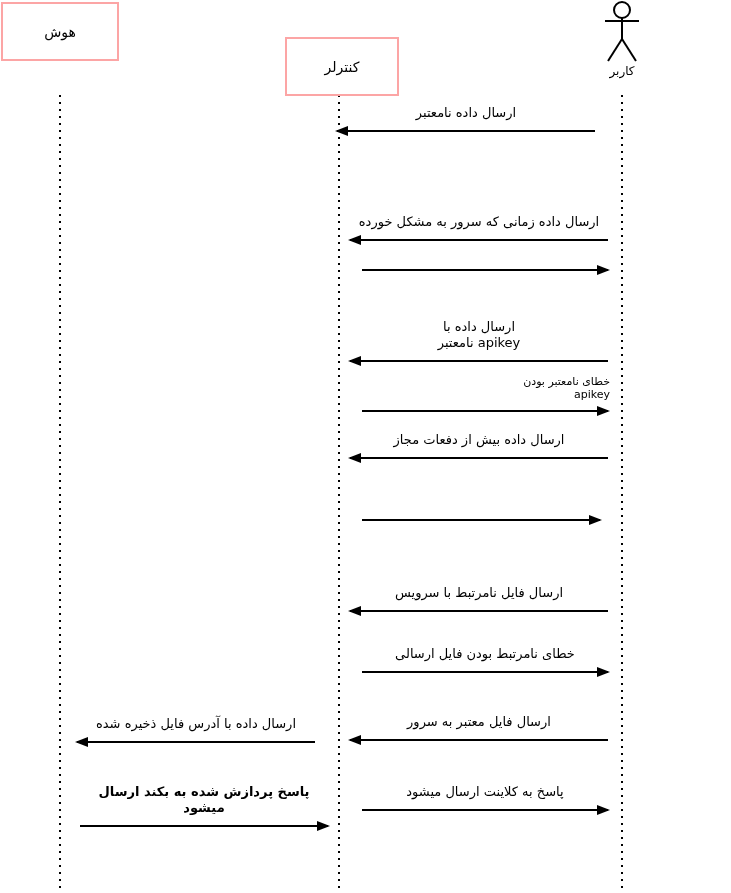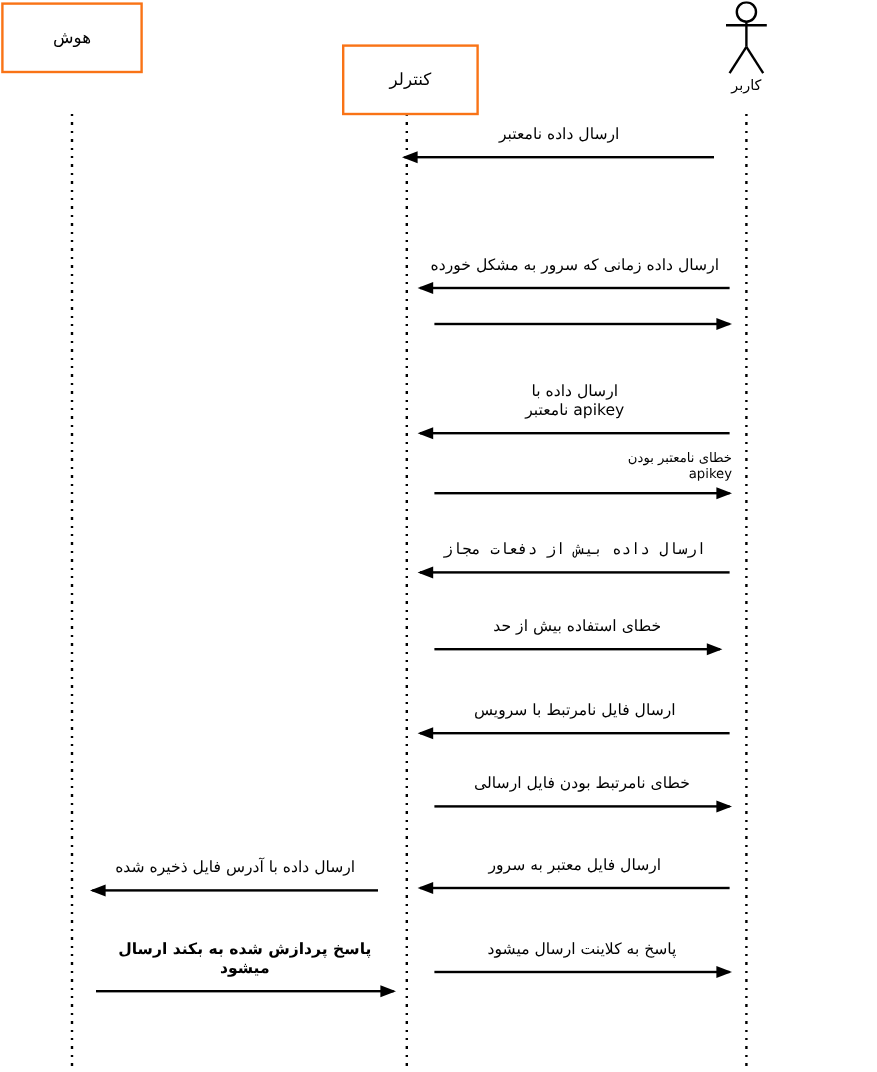--- a/index.html
+++ b/index.html
@@ -7,21 +7,21 @@
     position:relative;
     width:731px;height:893px;
     background:#ffffff;
     font-family:"DejaVu Sans",sans-serif;
     color:#000;
     overflow:hidden;
   }
   
   .pbox{
     position:absolute;top:2px;height:55px;
-    border:2px solid #f97316;background:#fff;
+    border:2px solid #fca5a5;background:#fff;
     display:flex;align-items:center;justify-content:center;
     font-size:14px;direction:rtl;
   }
   
   .lifeline{
     position:absolute;top:95px;height:796px;width:2px;
     background:repeating-linear-gradient(to bottom,#000 0 2px,transparent 2px 7px);
   }
   
   .actor{position:absolute;left:600px;top:1px;width:44px;height:62px;}
@@ -104,30 +104,29 @@
 
   <div class="msg small" style="left:360px;top:375px;width:250px;">
     <span class="lbl">خطای نامعتبر بودن
 apikey</span>
     <div class="arrow dir-right">
         <div class="shaft"></div>
         <div class="hd"></div>
       </div>
   </div>
 
-  <div class="msg" style="left:348px;top:451px;width:262px;font-family:Liberation Mono, monospace;">
+  <div class="msg" style="left:348px;top:432px;width:262px;">
     <span class="lbl">ارسال داده بیش از دفعات مجاز</span>
     <div class="arrow dir-left">
         <div class="shaft"></div>
         <div class="hd"></div>
       </div>
   </div>
 
   <div class="msg" style="left:360px;top:515px;width:242px;">
-    <span class="lbl">خطای استفاده بیش از حد</span>
     <div class="arrow dir-right">
         <div class="shaft"></div>
         <div class="hd"></div>
       </div>
   </div>
 
   <div class="msg" style="left:348px;top:585px;width:262px;">
     <span class="lbl">ارسال فایل نامرتبط با سرویس</span>
     <div class="arrow dir-left">
         <div class="shaft"></div>

